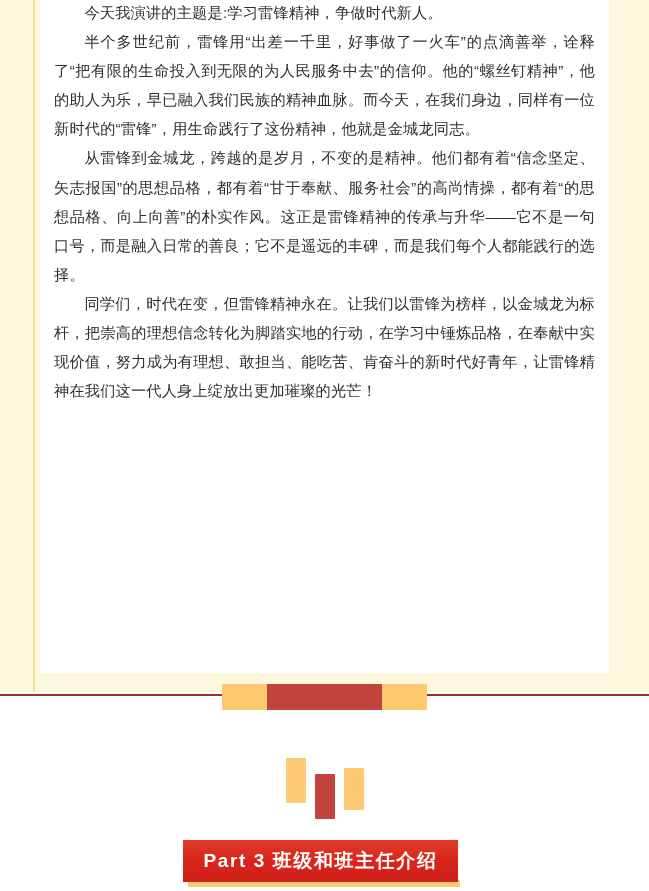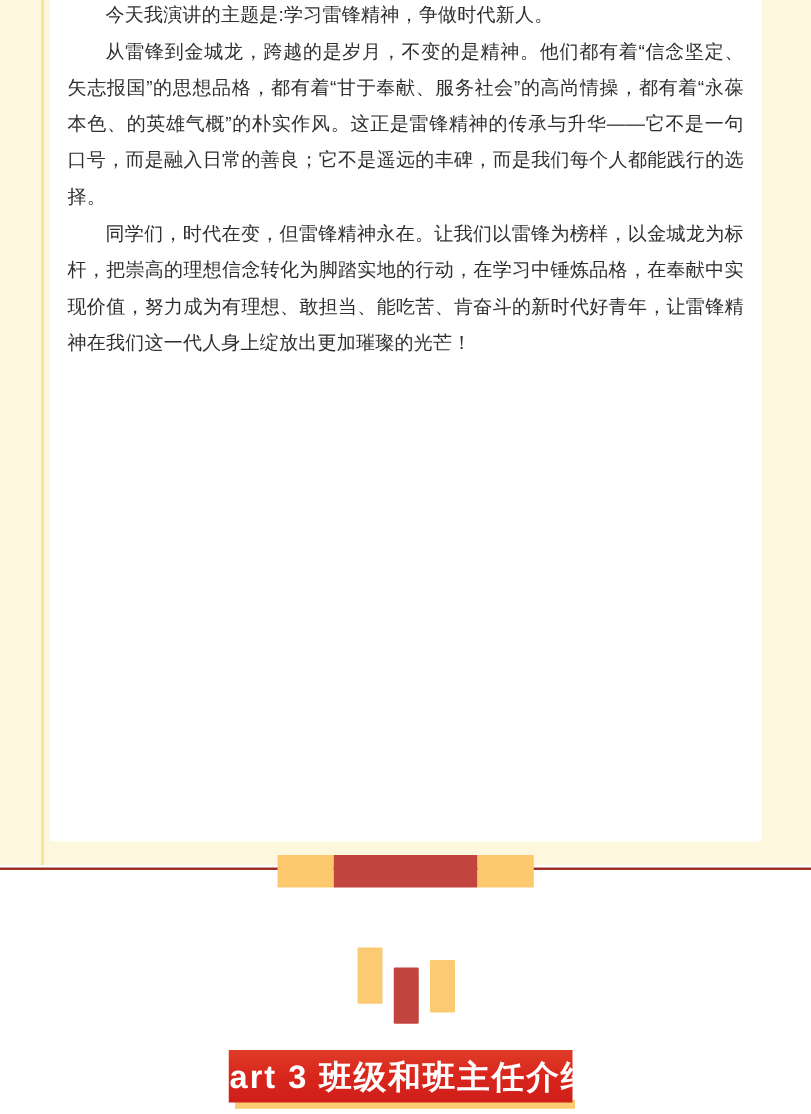--- a/index.html
+++ b/index.html
@@ -166,38 +166,39 @@
     width: 275px;
     height: 42px;
     background: linear-gradient(180deg, #df3c28 0%, #d9261c 48%, #cf1f1a 100%);
     display: flex;
     align-items: center;
     justify-content: center;
   }
 
   .banner-text {
     color: #ffffff;
-    font-size: 26px;
+    font-size: 19px;
     font-weight: bold;
     letter-spacing: 1.6px;
     white-space: nowrap;
   }
 </style>
 </head>
 <body>
 
 <div class="page">
 
   <div class="cream-panel">
     <div class="cream-rule"></div>
 
     <div class="article-card">
       <div class="article-body">
         <p>今天我演讲的主题是:学习雷锋精神，争做时代新人。</p>
-        <p>从雷锋到金城龙，跨越的是岁月，不变的是精神。他们都有着“信念坚定、矢志报国”的思想品格，都有着“甘于奉献、服务社会”的高尚情操，都有着“永葆本色、的英雄气概”的朴实作风。这正是雷锋精神的传承与升华——它不是一句口号，而是融入日常的善良；它不是遥远的丰碑，而是我们每个人都能践行的选择。</p>
+        <p>半个多世纪前，雷锋用“出差一千里，好事做了一火车”的点滴善举，诠释了“把有限的生命投入到无限的为人民服务中去”的信仰。他的“螺丝钉精神”，他的助人为乐，早已融入我们民族的精神血脉。而今天，在我们身边，同样有一位新时代的“雷锋”，用生命践行了这份精神，他就是金城龙同志。</p>
+        <p>从雷锋到金城龙，跨越的是岁月，不变的是精神。他们都有着“信念坚定、矢志报国”的思想品格，都有着“甘于奉献、服务社会”的高尚情操，都有着“的思想品格、向上向善”的朴实作风。这正是雷锋精神的传承与升华——它不是一句口号，而是融入日常的善良；它不是遥远的丰碑，而是我们每个人都能践行的选择。</p>
         <p>同学们，时代在变，但雷锋精神永在。让我们以雷锋为榜样，以金城龙为标杆，把崇高的理想信念转化为脚踏实地的行动，在学习中锤炼品格，在奉献中实现价值，努力成为有理想、敢担当、能吃苦、肯奋斗的新时代好青年，让雷锋精神在我们这一代人身上绽放出更加璀璨的光芒！</p>
       </div>
     </div>
   </div>
 
   <div class="divider">
     <div class="divider-line"></div>
     <div class="divider-block">
       <div class="seg-y"></div>
       <div class="seg-r"></div>

